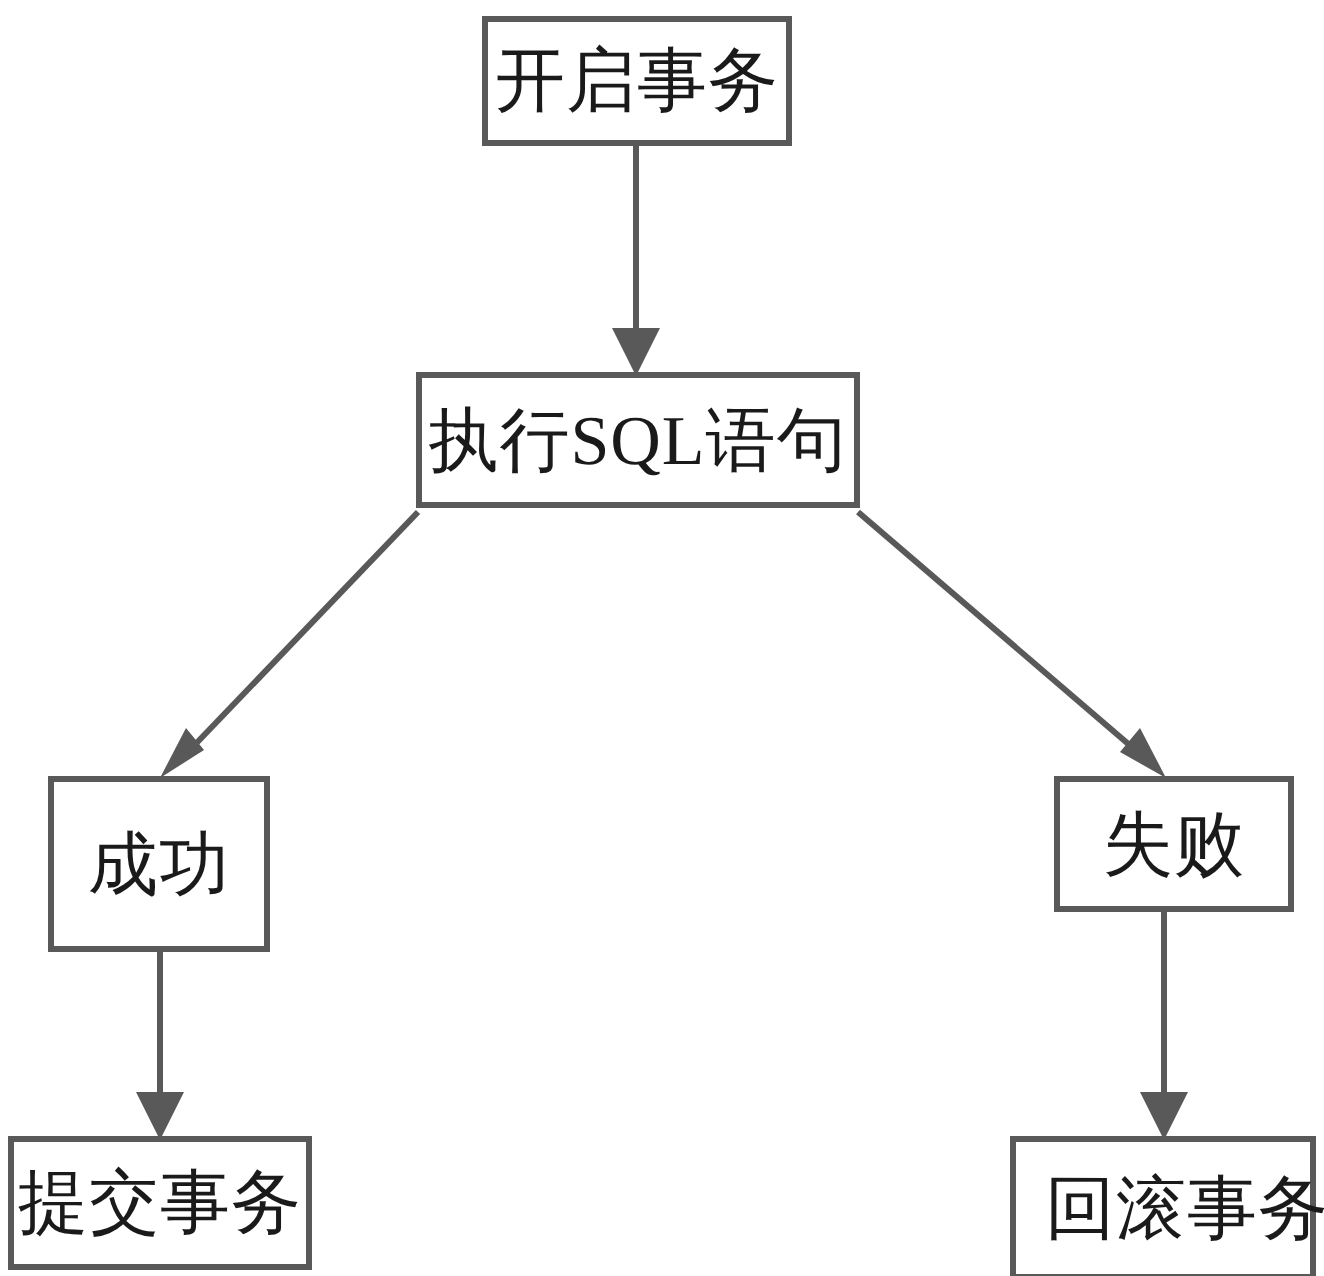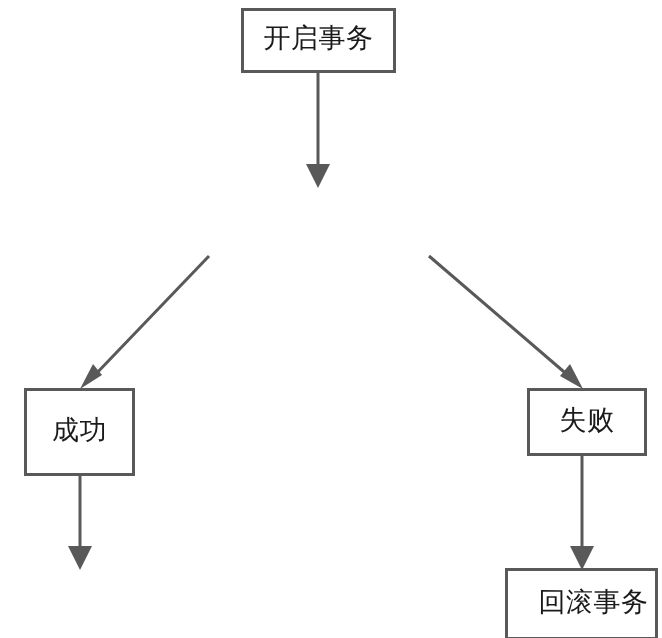--- a/index.html
+++ b/index.html
@@ -30,26 +30,26 @@
     position: absolute;
     box-sizing: border-box;
     background: #ffffff;
     border: 3px solid #595959;
     display: flex;
     align-items: center;
     justify-content: center;
     z-index: 2;
   }
   .node-label {
-    font-size: 27px;
+    font-size: 35px;
     line-height: 1;
     color: #1a1a1a;
     letter-spacing: 0.5px;
     white-space: nowrap;
-    font-family: Liberation Mono, monospace;
+    font-family: Liberation Serif, serif;
   }
   #node-begin      { left: 241px; top: 8px;   width: 155px; height: 65px; }
   #node-exec-sql   { left: 208px; top: 186px; width: 222px; height: 68px; }
   #node-success    { left: 24px;  top: 388px; width: 111px; height: 88px; }
   #node-failure    { left: 527px; top: 388px; width: 120px; height: 68px; }
   #node-commit     { left: 4px;   top: 568px; width: 152px; height: 67px; }
   #node-rollback   { left: 505px; top: 568px; width: 153px; height: 72px; padding-left: 24px; }
 </style>
 </head>
 <body>
@@ -81,27 +81,33 @@
     <g>
       <line x1="582" y1="456" x2="582" y2="556" stroke="#595959" stroke-width="3"></line>
       <polygon points="582,570 570,546 594,546" fill="#595959"></polygon>
     </g>
   </svg>
 
   <div class="node" id="node-begin">
     <span class="node-label">开启事务</span>
   </div>
 
+  <div class="node" id="node-exec-sql">
+    <span class="node-label">执行SQL语句</span>
+  </div>
 
   <div class="node" id="node-success">
     <span class="node-label">成功</span>
   </div>
 
   <div class="node" id="node-failure">
     <span class="node-label">失败</span>
   </div>
 
+  <div class="node" id="node-commit">
+    <span class="node-label">提交事务</span>
+  </div>
 
   <div class="node" id="node-rollback">
     <span class="node-label">回滚事务</span>
   </div>
 
 </div>
 
 </body></html>

